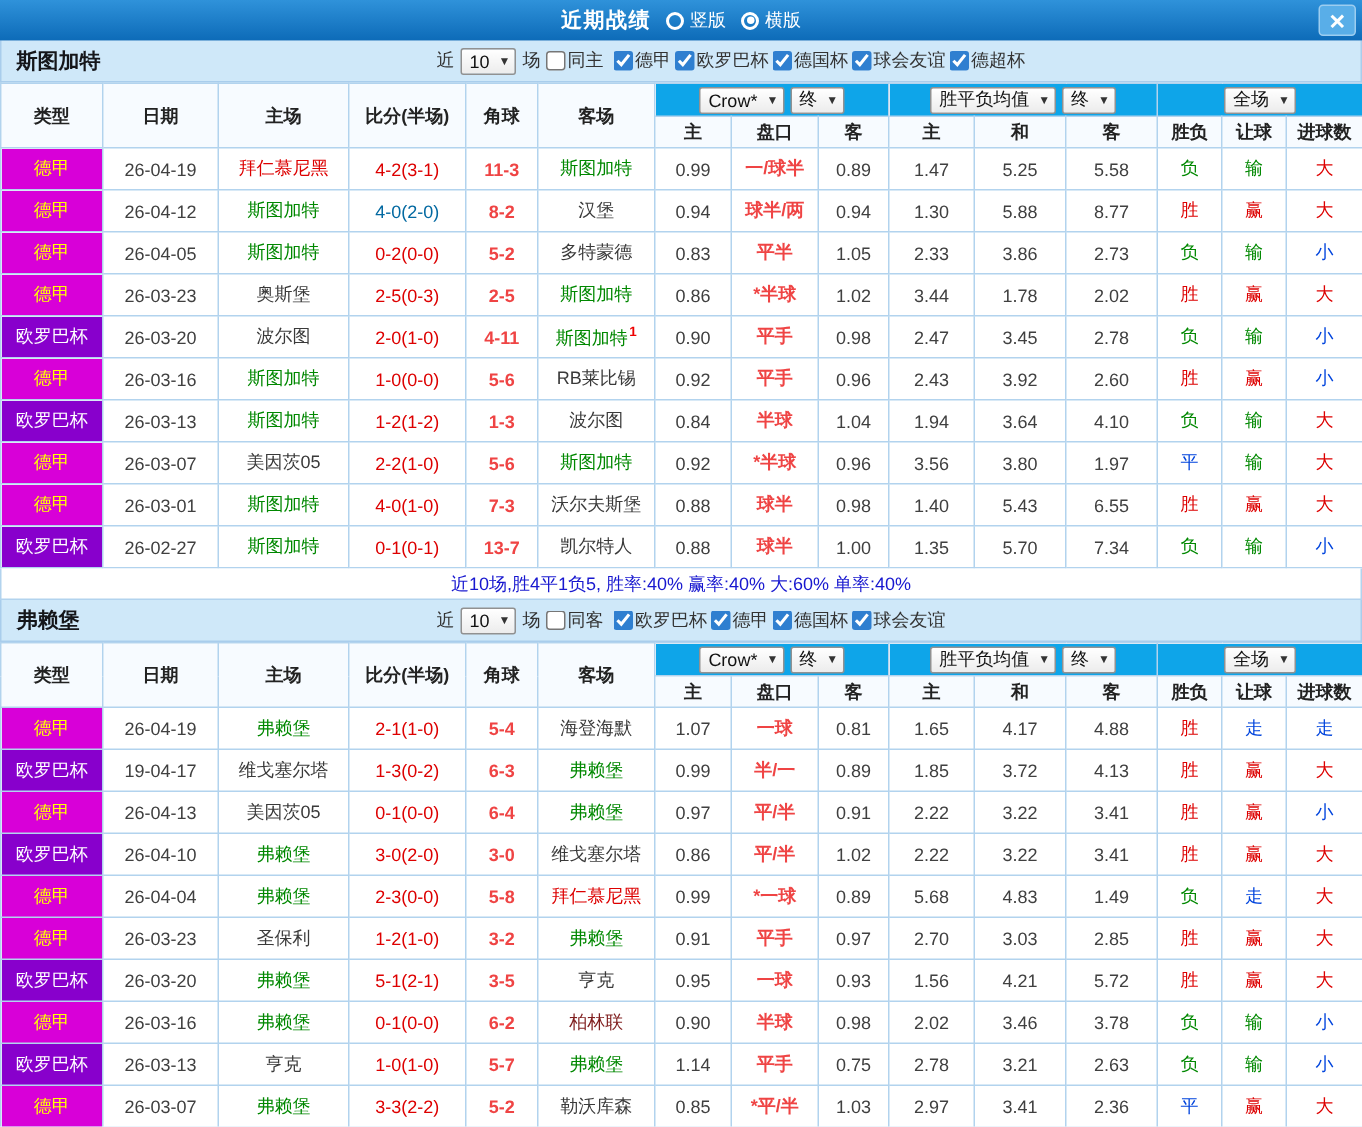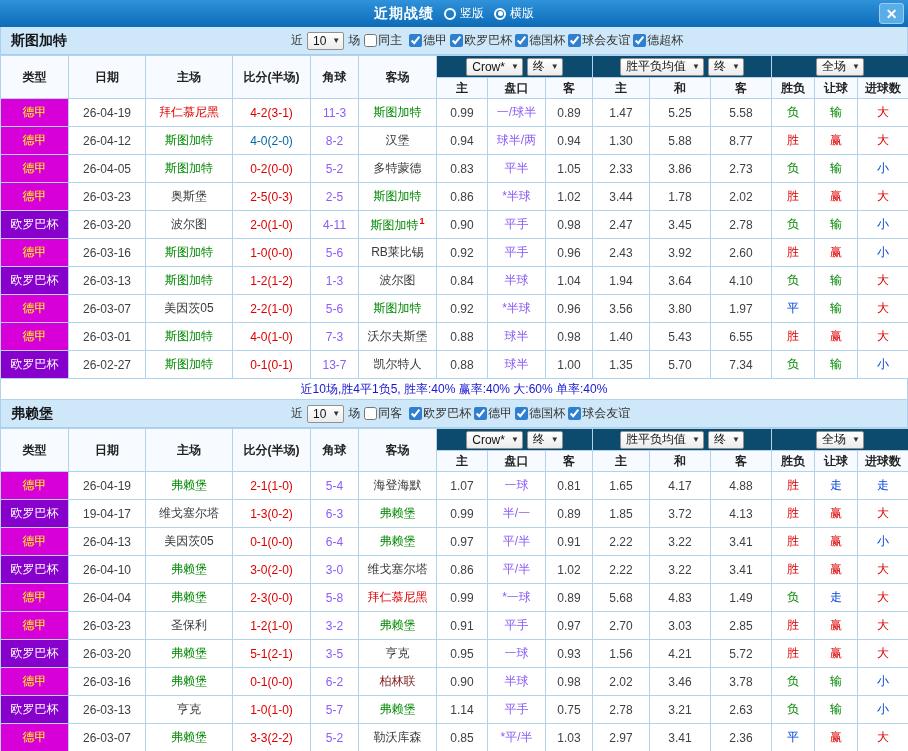--- a/index.html
+++ b/index.html
@@ -24,27 +24,27 @@
   input[type="checkbox"] { width: 13px; height: 13px; accent-color: #2f7fd0; }
 
   table { border-collapse: collapse; table-layout: fixed; width: 908px; }
   th, td { border: 1px solid #b2d3ee; text-align: center; white-space: nowrap; overflow: hidden; }
   thead th { background: #f7fbff; font-size: 12px; font-weight: bold; color: #222; height: 21px; }
   thead tr.ddrow th { height: 22px; }
   tbody td { height: 28px; font-size: 12px; color: #404040; background: #fff; }
 
   .dd { display: inline-flex; align-items: center; background: linear-gradient(#ffffff, #ececec); border: 1px solid #919191; border-radius: 2px; height: 18px; padding: 0 3px 0 5px; gap: 6px; font-size: 12px; font-weight: normal; color: #111; cursor: pointer; vertical-align: middle; }
   .dd .arr { font-size: 8px; color: #333; }
-  .ddcell { background: #0c4a6e; }
+  .ddcell { background: #0ea5e9; }
   .ddcell .dd + .dd { margin-left: 4px; }
 
   td.score { color: #dd0000; }
   td.team { font-weight: normal; cursor: pointer; }
   td.team sup { color: #ee0000; font-size: 9px; font-weight: bold; margin-left: 1px; }
-  td.handicap, td.corner { color: #8b5cf6; }
+  td.handicap, td.corner { color: #ef4444; font-weight: bold; }
 
   .summary { height: 21px; border: 1px solid #b2d3ee; border-top: none; display: flex; align-items: center; justify-content: center; font-size: 12px; color: #1717cf; background: #fff; }
 </style>
 </head>
 <body>
 
 <div class="topbar">
   <div class="topbar-center">
     <span class="title">近期战绩</span>
     <span class="radio">

